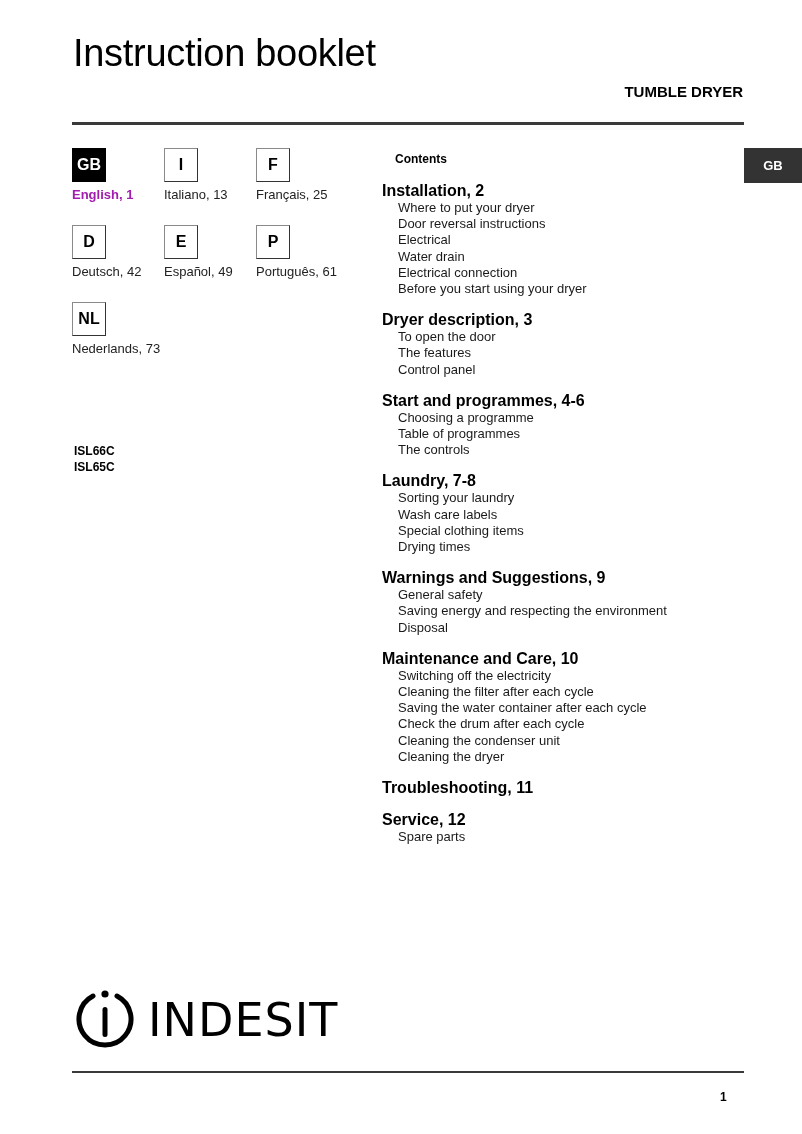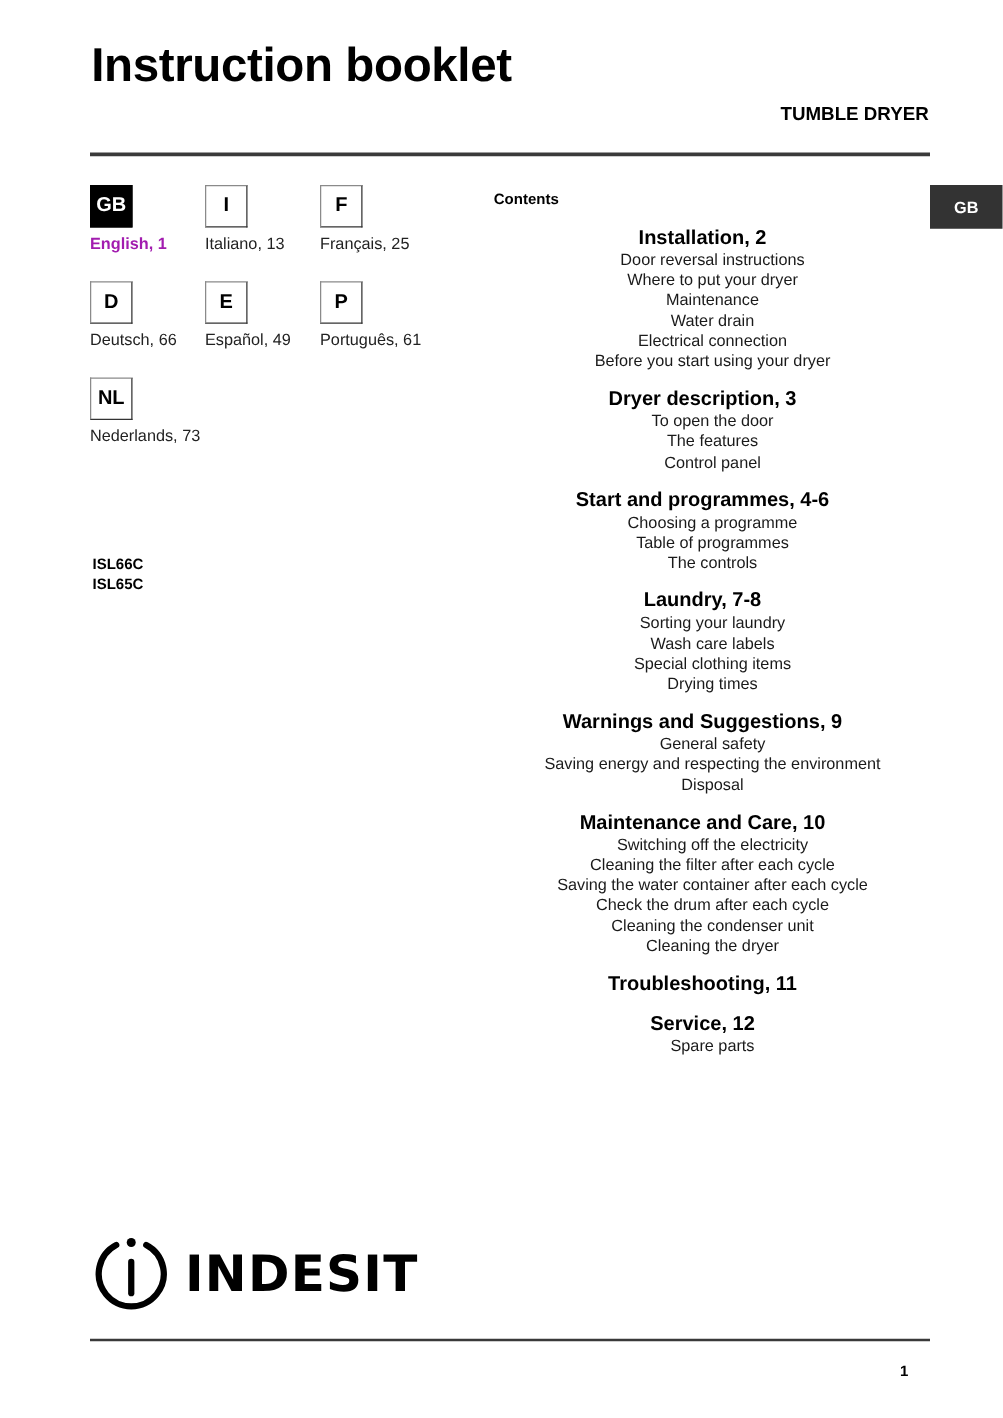--- a/index.html
+++ b/index.html
@@ -13,21 +13,21 @@
     position: relative;
     overflow: hidden;
     font-family: "Liberation Sans", sans-serif;
     color: #000;
   }
   .doc-title {
     position: absolute;
     left: 73px;
     top: 31px;
     font-size: 38px;
-    font-weight: bold;
+    font-weight: normal;
     letter-spacing: -0.3px;
     line-height: 44px;
     margin: 0;
   }
   .doc-subtitle {
     position: absolute;
     right: 59px;
     top: 82px;
     font-size: 15px;
     font-weight: bold;
@@ -112,21 +112,20 @@
     width: 360px;
   }
   .contents-title {
     font-size: 12px;
     font-weight: bold;
     line-height: 22px;
     margin: 0 0 12px 13px;
   }
   .section {
     margin-bottom: 14px;
-    text-align: center;
   }
   .section-heading {
     font-size: 16px;
     font-weight: bold;
     line-height: 18px;
     margin: 0;
   }
   .section-items {
     list-style: none;
     margin: 0;
@@ -141,22 +140,22 @@
   .logo {
     position: absolute;
     left: 74px;
     top: 989px;
     display: flex;
     align-items: center;
   }
   .logo svg { display: block; }
   .logo-word {
     margin-left: 12px;
-    font-size: 40px;
-    font-weight: bold;
+    font-size: 46px;
+    font-weight: normal;
     letter-spacing: 1px;
     line-height: 40px;
     font-family: "DejaVu Sans", sans-serif;
     text-transform: uppercase;
   }
   .bottom-rule {
     position: absolute;
     left: 72px;
     top: 1071px;
     width: 672px;
@@ -188,21 +187,21 @@
   <div class="lang" style="left:92px;top:0;">
     <div class="lang-box">I</div>
     <div class="lang-label">Italiano, 13</div>
   </div>
   <div class="lang" style="left:184px;top:0;">
     <div class="lang-box">F</div>
     <div class="lang-label">Français, 25</div>
   </div>
   <div class="lang" style="left:0;top:77px;">
     <div class="lang-box">D</div>
-    <div class="lang-label">Deutsch, 66</div>
+    <div class="lang-label">Deutsch, 42</div>
   </div>
   <div class="lang" style="left:92px;top:77px;">
     <div class="lang-box">E</div>
     <div class="lang-label">Español, 49</div>
   </div>
   <div class="lang" style="left:184px;top:77px;">
     <div class="lang-box">P</div>
     <div class="lang-label">Português, 61</div>
   </div>
   <div class="lang" style="left:0;top:154px;">
@@ -215,23 +214,23 @@
   <div>ISL66C</div>
   <div>ISL65C</div>
 </div>
 
 <div class="contents">
   <h2 class="contents-title">Contents</h2>
 
   <div class="section">
     <h3 class="section-heading">Installation, 2</h3>
     <ul class="section-items">
+      <li>Where to put your dryer</li>
       <li>Door reversal instructions</li>
-      <li>Where to put your dryer</li>
-      <li>Maintenance</li>
+      <li>Electrical</li>
       <li>Water drain</li>
       <li>Electrical connection</li>
       <li>Before you start using your dryer</li>
     </ul>
   </div>
 
   <div class="section">
     <h3 class="section-heading">Dryer description, 3</h3>
     <ul class="section-items">
       <li>To open the door</li>

